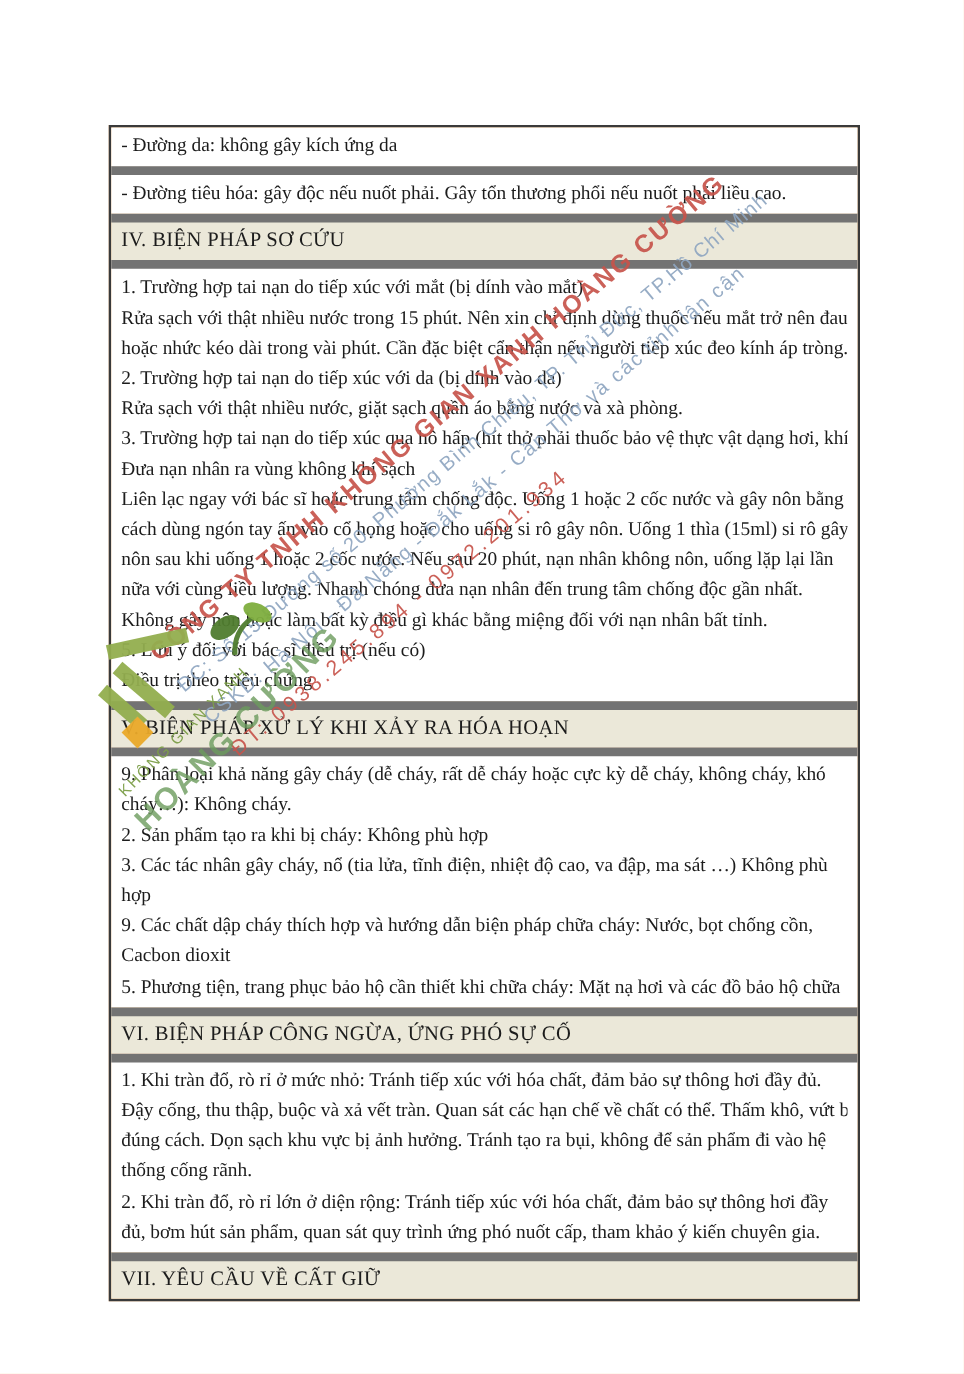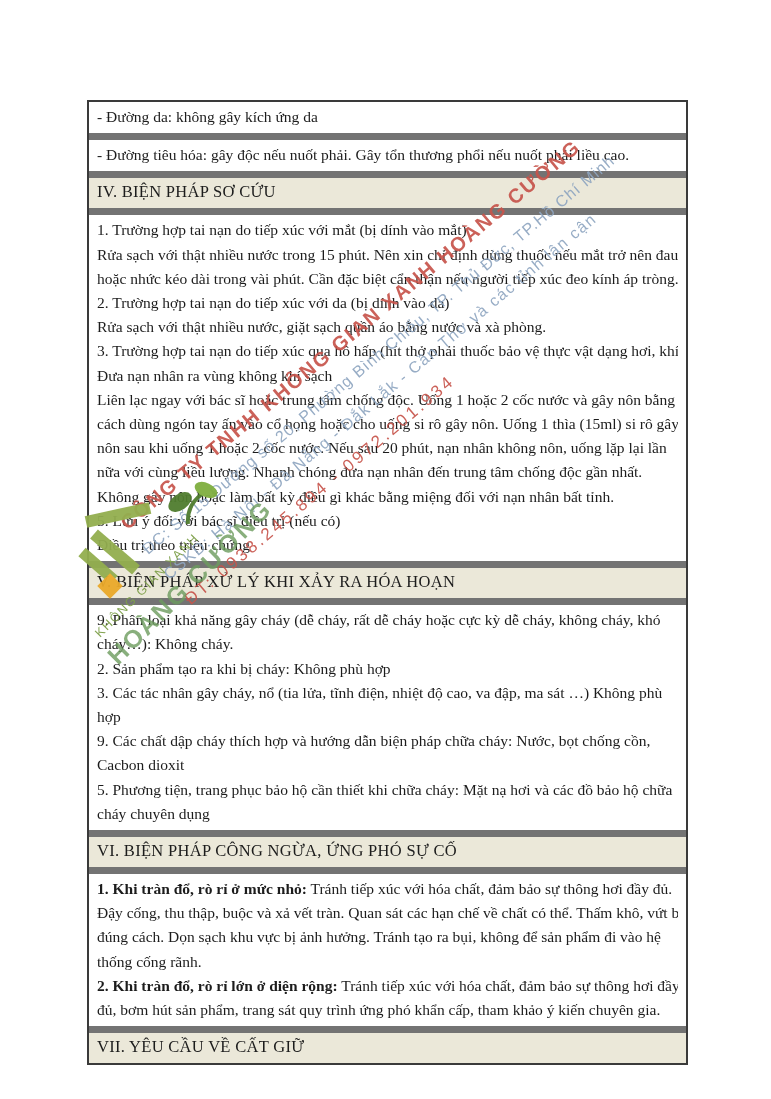--- a/index.html
+++ b/index.html
@@ -19,21 +19,21 @@
   .row.header{
     background:#ebe8d9;
     padding:4px 20px 6px 8px;
     font-size:16.5px;line-height:20px;color:#1c1c1c;letter-spacing:0.3px;
   }
   .row.text{padding:3px 8px 4px 8px;background:#fff;}
   .line{
     font-size:15.5px;line-height:24.2px;color:#1c1c1c;
     white-space:nowrap;overflow:hidden;
   }
-  .line .lead{font-weight:bold;}
+  .line .lead{font-weight:normal;}
 
   
   .watermark{
     position:absolute;left:112px;top:512px;width:600px;
     transform:rotate(-40deg);transform-origin:0 0;
     z-index:3;pointer-events:none;opacity:0.92;
     font-family:"Liberation Sans", sans-serif;
   }
   .wm-line{white-space:nowrap;}
   .wm-1{font-size:20px;letter-spacing:2px;color:#c7544b;line-height:34px;font-weight:bold;}
@@ -80,30 +80,29 @@
       <div class="row header"><span>V. BIỆN PHÁP XỬ LÝ KHI XẢY RA HÓA HOẠN</span></div>
       <div class="row text">
         <div class="line">9. Phân loại khả năng gây cháy (dễ cháy, rất dễ cháy hoặc cực kỳ dễ cháy, không cháy, khó</div>
         <div class="line">cháy…): Không cháy.</div>
         <div class="line">2. Sản phẩm tạo ra khi bị cháy: Không phù hợp</div>
         <div class="line">3. Các tác nhân gây cháy, nổ (tia lửa, tĩnh điện, nhiệt độ cao, va đập, ma sát …) Không phù</div>
         <div class="line">hợp</div>
         <div class="line">9. Các chất dập cháy thích hợp và hướng dẫn biện pháp chữa cháy: Nước, bọt chống cồn,</div>
         <div class="line">Cacbon dioxit</div>
         <div class="line">5. Phương tiện, trang phục bảo hộ cần thiết khi chữa cháy: Mặt nạ hơi và các đồ bảo hộ chữa</div>
-        <div class="line">cháy chuyên dụng</div>
       </div>
       <div class="row header"><span>VI. BIỆN PHÁP CÔNG NGỪA, ỨNG PHÓ SỰ CỐ</span></div>
       <div class="row text">
         <div class="line"><span class="lead">1. Khi tràn đổ, rò rỉ ở mức nhỏ:</span><span> Tránh tiếp xúc với hóa chất, đảm bảo sự thông hơi đầy đủ.</span></div>
         <div class="line">Đậy cống, thu thập, buộc và xả vết tràn. Quan sát các hạn chế về chất có thể. Thấm khô, vứt bỏ</div>
         <div class="line">đúng cách. Dọn sạch khu vực bị ảnh hưởng. Tránh tạo ra bụi, không để sản phẩm đi vào hệ</div>
         <div class="line">thống cống rãnh.</div>
         <div class="line"><span class="lead">2. Khi tràn đổ, rò rỉ lớn ở diện rộng:</span><span> Tránh tiếp xúc với hóa chất, đảm bảo sự thông hơi đầy</span></div>
-        <div class="line">đủ, bơm hút sản phẩm, trang sát quy trình ứng phó khẩn cấp, tham khảo ý kiến chuyên gia.</div>
+        <div class="line">đủ, bơm hút sản phẩm, quan sát quy trình ứng phó nuốt cấp, tham khảo ý kiến chuyên gia.</div>
       </div>
       <div class="row header"><span>VII. YÊU CẦU VỀ CẤT GIỮ</span></div>
     </div>
 
   <div class="watermark">
     <div class="wm-line wm-1">CÔNG TY TNHH KHÔNG GIAN XANH HOÀNG CƯỜNG</div>
     <div class="wm-line wm-2">ĐC: Số 15 Đường số 20, Phường Bình Chiểu, TP. Thủ Đức, TP.Hồ Chí Minh</div>
     <div class="wm-line wm-3">CSKD: Hà Nội - Đà Nẵng - Đắk Lắk - Cần Thơ và các tỉnh lân cận</div>
     <div class="wm-line wm-4">ĐT: 0938.245.894 - 0972.201.934</div>
   </div>

